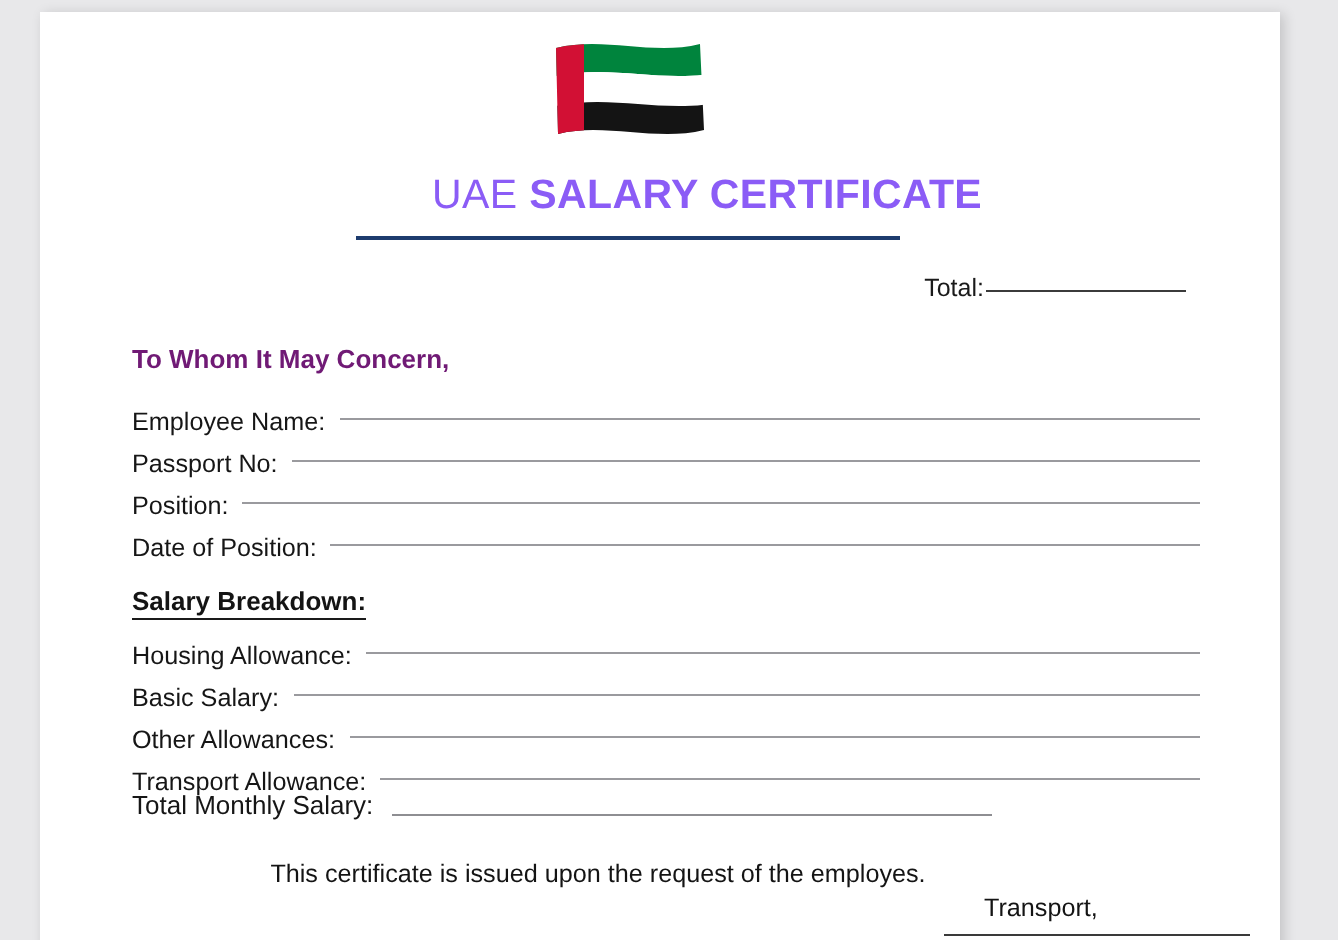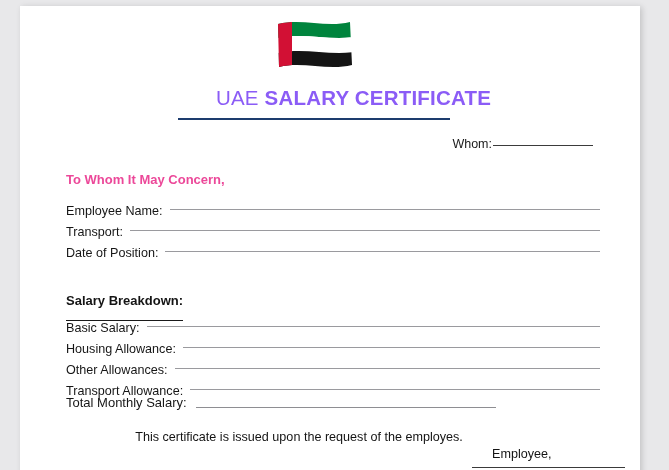--- a/index.html
+++ b/index.html
@@ -82,21 +82,21 @@
     margin-left: 1px;
   }
 
   
   .salutation {
     position: absolute;
     left: 46px;
     top: 166px;
     font-size: 13px;
     font-weight: bold;
-    color: #ec4899;
+    color: #701a75;
   }
 
   .fields {
     position: absolute;
     left: 46px;
     top: 194px;
     width: 534px;
   }
   .field-row {
     display: flex;
@@ -119,21 +119,21 @@
 
   
   .section-head {
     position: absolute;
     left: 46px;
     top: 287px;
     font-size: 13px;
     font-weight: bold;
     color: #141414;
     border-bottom: 1.4px solid #1a1a1a;
-    padding-bottom: 12px;
+    padding-bottom: 1px;
     display: inline-block;
   }
 
   .fields2 {
     position: absolute;
     left: 46px;
     top: 311px;
     width: 534px;
   }
 
@@ -210,64 +210,68 @@
     </svg>
   </div>
 
   <div class="title">
     <span class="thin">UAE</span>
     <span class="thick">SALARY CERTIFICATE</span>
   </div>
   <div class="title-rule"></div>
 
   <div class="date-row">
-    <span>Whom:</span><span class="date-rule"></span>
+    <span>Total:</span><span class="date-rule"></span>
   </div>
 
   <div class="salutation">To Whom It May Concern,</div>
 
   <div class="fields">
     <div class="field-row">
       <span class="field-label">Employee Name:</span>
       <span class="field-line"></span>
     </div>
     <div class="field-row">
-      <span class="field-label">Transport:</span>
+      <span class="field-label">Passport No:</span>
+      <span class="field-line"></span>
+    </div>
+    <div class="field-row">
+      <span class="field-label">Position:</span>
       <span class="field-line"></span>
     </div>
     <div class="field-row">
       <span class="field-label">Date of Position:</span>
       <span class="field-line"></span>
     </div>
   </div>
 
   <div class="section-head">Salary Breakdown:</div>
 
   <div class="fields2">
     <div class="field-row">
+      <span class="field-label">Housing Allowance:</span>
+      <span class="field-line"></span>
+    </div>
+    <div class="field-row">
       <span class="field-label">Basic Salary:</span>
-      <span class="field-line"></span>
-    </div>
-    <div class="field-row">
-      <span class="field-label">Housing Allowance:</span>
       <span class="field-line"></span>
     </div>
     <div class="field-row">
       <span class="field-label">Other Allowances:</span>
       <span class="field-line"></span>
     </div>
     <div class="field-row">
       <span class="field-label">Transport Allowance:</span>
       <span class="field-line"></span>
     </div>
   </div>
 
   <div class="total-row">
     <span class="field-label">Total Monthly Salary:</span>
     <span class="field-line"></span>
   </div>
 
   <div class="issued">This certificate is issued upon the request of the employes.</div>
 
-  <div class="sincerely">Employee,</div>
+  <div class="sincerely">Transport,</div>
   <div class="sign-rule"></div>
 
 </div>
 
 </body></html>

